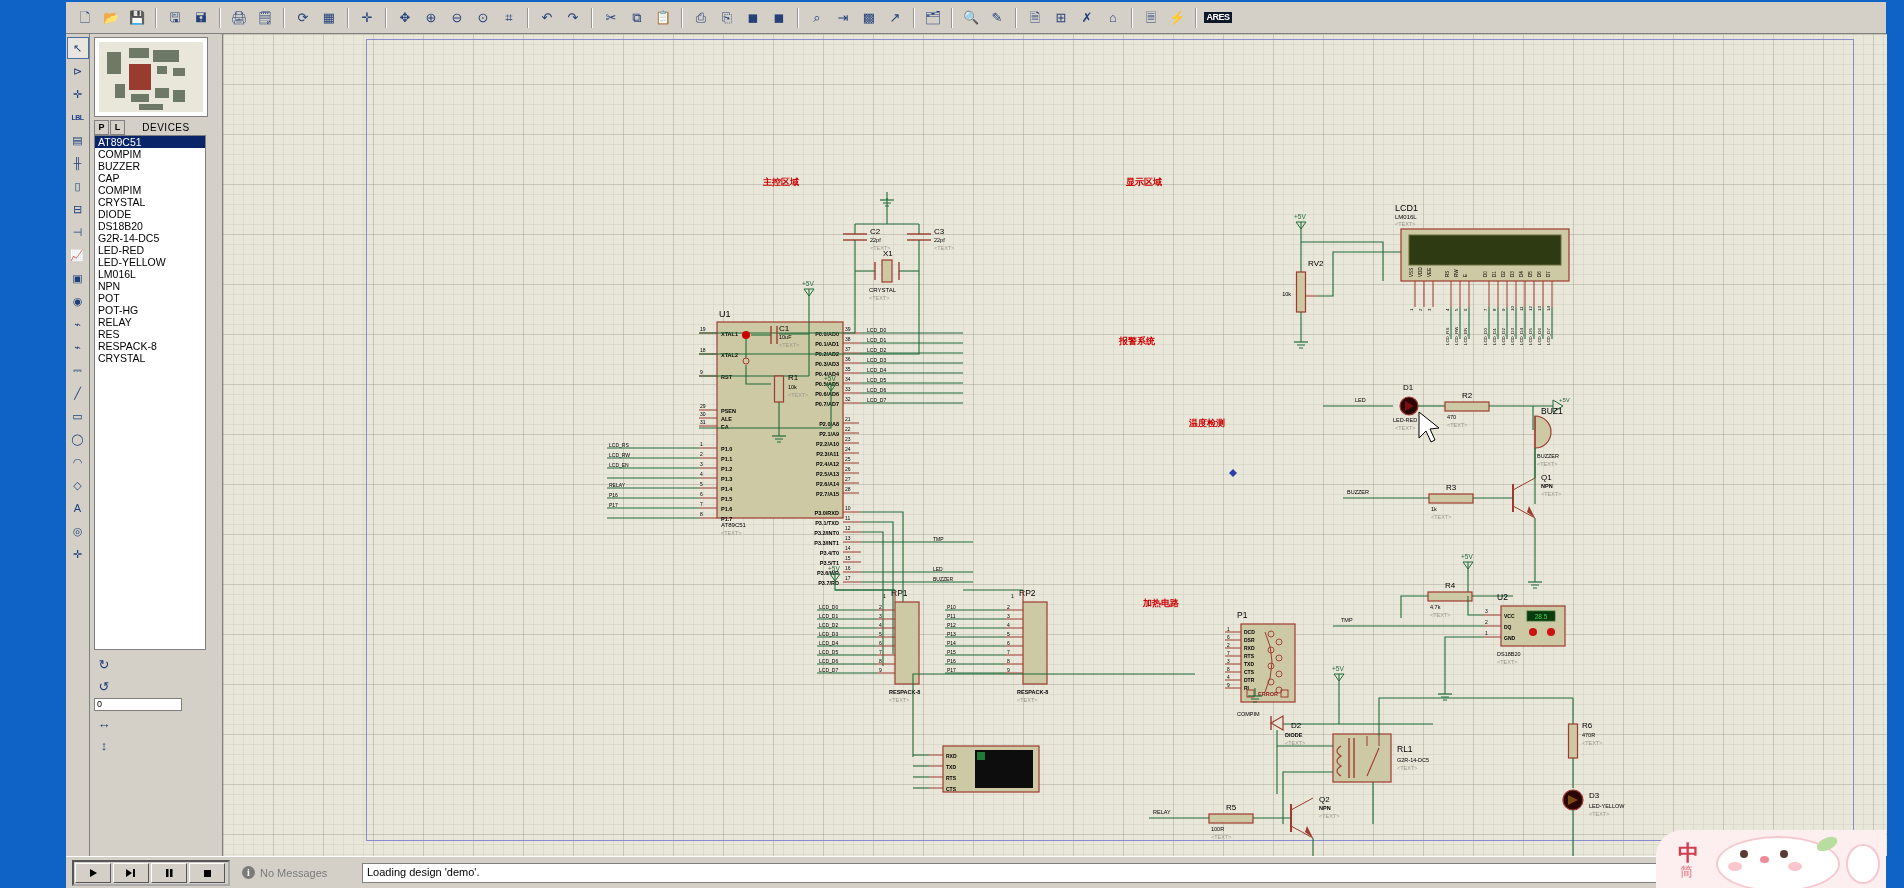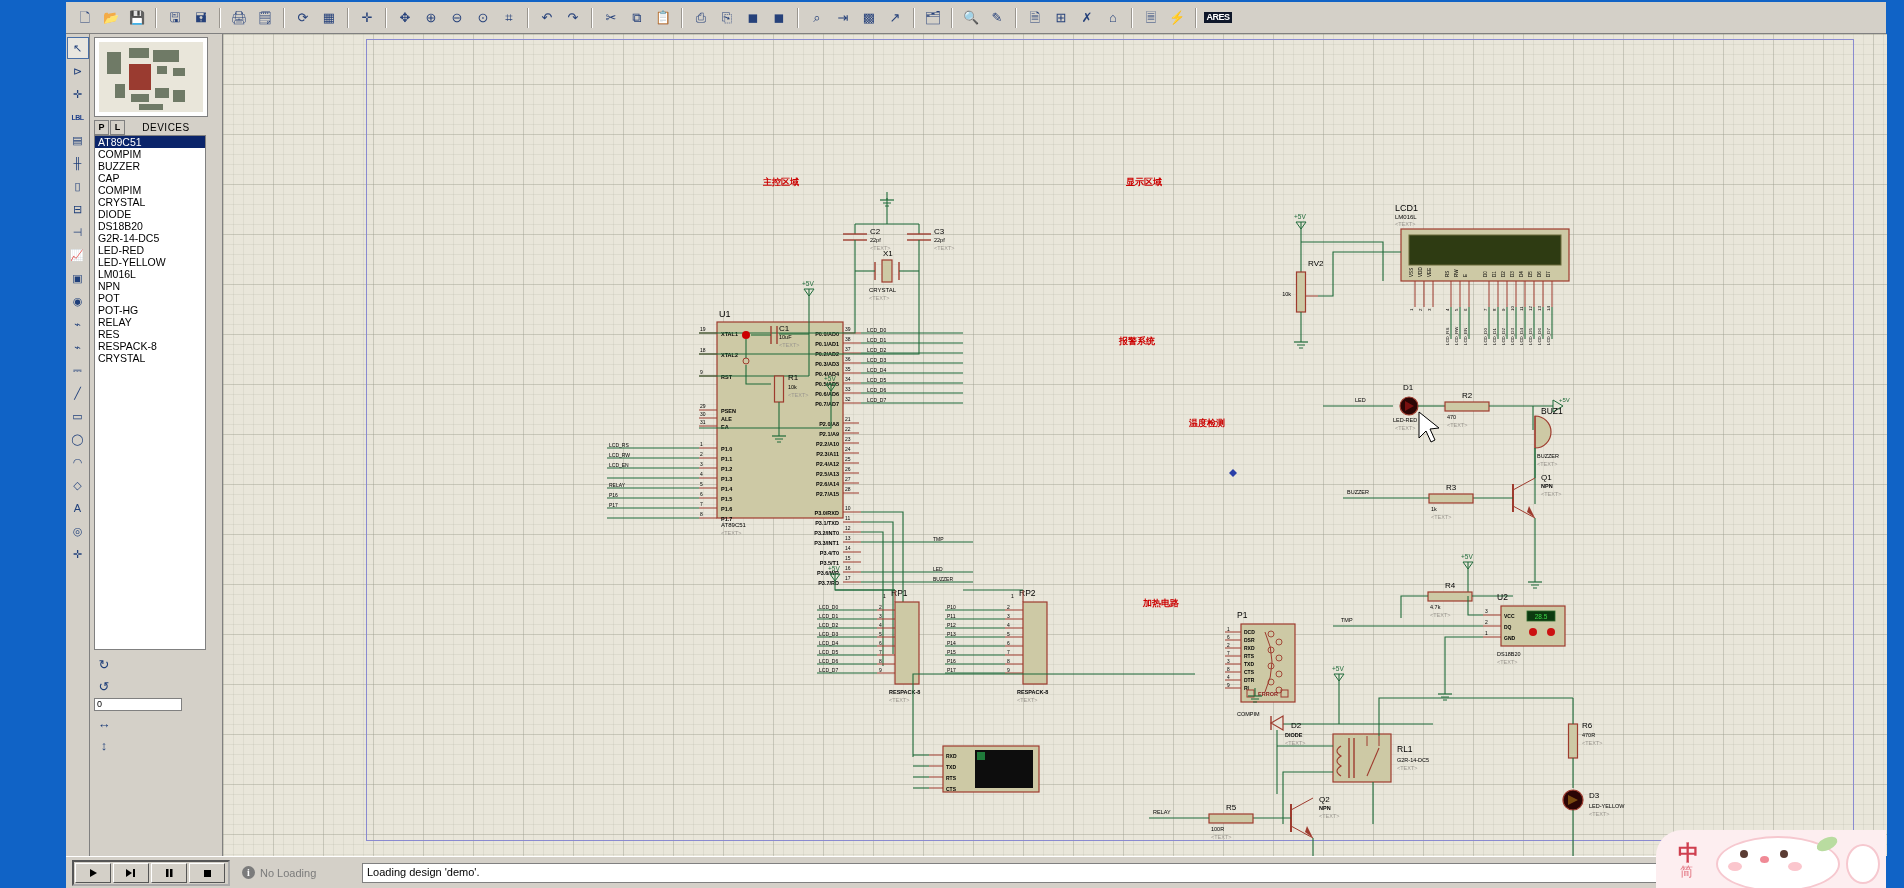--- a/index.html
+++ b/index.html
@@ -854,21 +854,21 @@
           </svg>
       </div>
       <div class="anim-btn">
         <svg width="12" height="12" viewBox="0 0 12 12">
             <rect x="3" y="3" width="7" height="7" fill="#000"></rect>
           </svg>
       </div>
     </div>
     <div class="msgbox">
       <div class="infoi">i</div>
-      <span>No Loading</span>
+      <span>No Messages</span>
     </div>
     <div class="logbox">Loading design 'demo'.</div>
     <div class="coordbox">+2600.0</div>
   </div>
 
   <div class="ime">
     <div class="ime-ch">中</div>
     <div class="ime-ch2">简</div>
     <div class="blob" style="left:60px;top:6px;width:120px;height:52px;background:#fff;border:2px solid #f6c8cf;"></div>
     <div class="blob" style="left:72px;top:32px;width:14px;height:9px;background:#fbc6cd;"></div>

